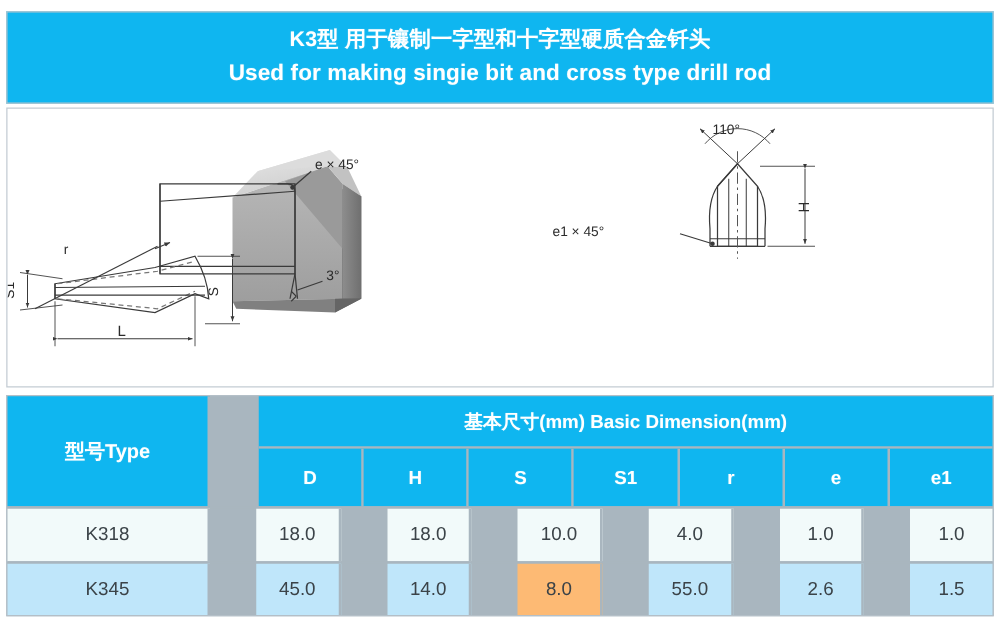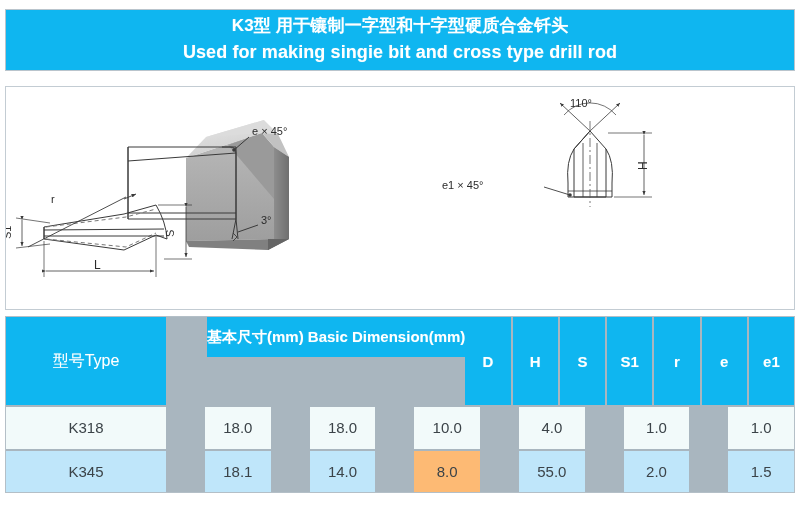--- a/index.html
+++ b/index.html
@@ -6,21 +6,21 @@
   body{
     width:800px;height:506px;
     background:#ffffff;
     font-family:"Liberation Sans","DejaVu Sans",sans-serif;
     overflow:hidden;
   }
   #page{position:relative;width:800px;height:506px;background:#fff;}
 
   
   .banner{
-    position:absolute;left:5px;top:9px;width:790px;height:62px;
+    position:absolute;left:5px;top:9px;width:790px;height:74px;
     background:#0FB6F0;
     border:1px solid #b9c4cc;
     box-sizing:border-box;
     display:flex;flex-direction:column;
     align-items:center;justify-content:center;
     color:#ffffff;
     text-align:center;
   }
   .banner-line1{
     font-size:17px;font-weight:bold;letter-spacing:0.2px;
@@ -49,26 +49,26 @@
     box-sizing:border-box;
     border:1px solid #b4bfc7;
     background:#A9B6BF;
     display:flex;flex-direction:column;
   }
   .thead{display:flex;height:88px;}
   .th-type{
     width:162px;flex:0 0 162px;
     background:#0FB6F0;color:#ffffff;
     display:flex;align-items:center;justify-content:center;
-    font-size:16px;font-weight:normal;
+    font-size:16px;font-weight:bold;
     border-right:2px solid #A9B6BF;
     box-sizing:border-box;
     text-shadow:0 0 1px rgba(255,255,255,.3);
   }
-  .th-right{flex:1;display:flex;flex-direction:row;padding-left:39px;}
+  .th-right{flex:1;display:flex;flex-direction:column;padding-left:39px;}
   .th-basic{
     height:42px;
     background:#0FB6F0;color:#ffffff;
     display:flex;align-items:center;justify-content:center;
     font-size:15px;font-weight:bold;
     border-bottom:2px solid #A9B6BF;
     box-sizing:border-box;
     text-shadow:0 0 1px rgba(255,255,255,.3);
   }
   .th-cols{flex:1;display:flex;}
@@ -260,22 +260,22 @@
       <div class="td">18.0</div>
       <div class="td">18.0</div>
       <div class="td">10.0</div>
       <div class="td">4.0</div>
       <div class="td">1.0</div>
       <div class="td">1.0</div>
     </div>
 
     <div class="trow row-even">
       <div class="td td-type">K345</div>
-      <div class="td">18.1</div>
+      <div class="td">45.0</div>
       <div class="td">14.0</div>
       <div class="td hl">8.0</div>
       <div class="td">55.0</div>
-      <div class="td">2.0</div>
+      <div class="td">2.6</div>
       <div class="td">1.5</div>
     </div>
 
   </div>
 </div>
 
 </body></html>

